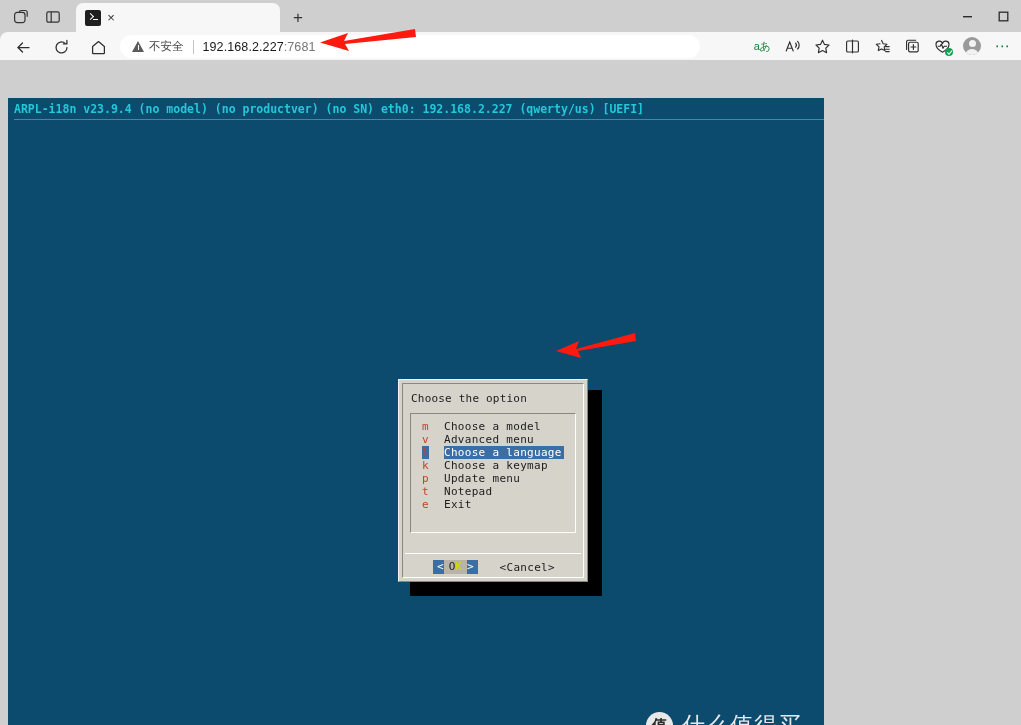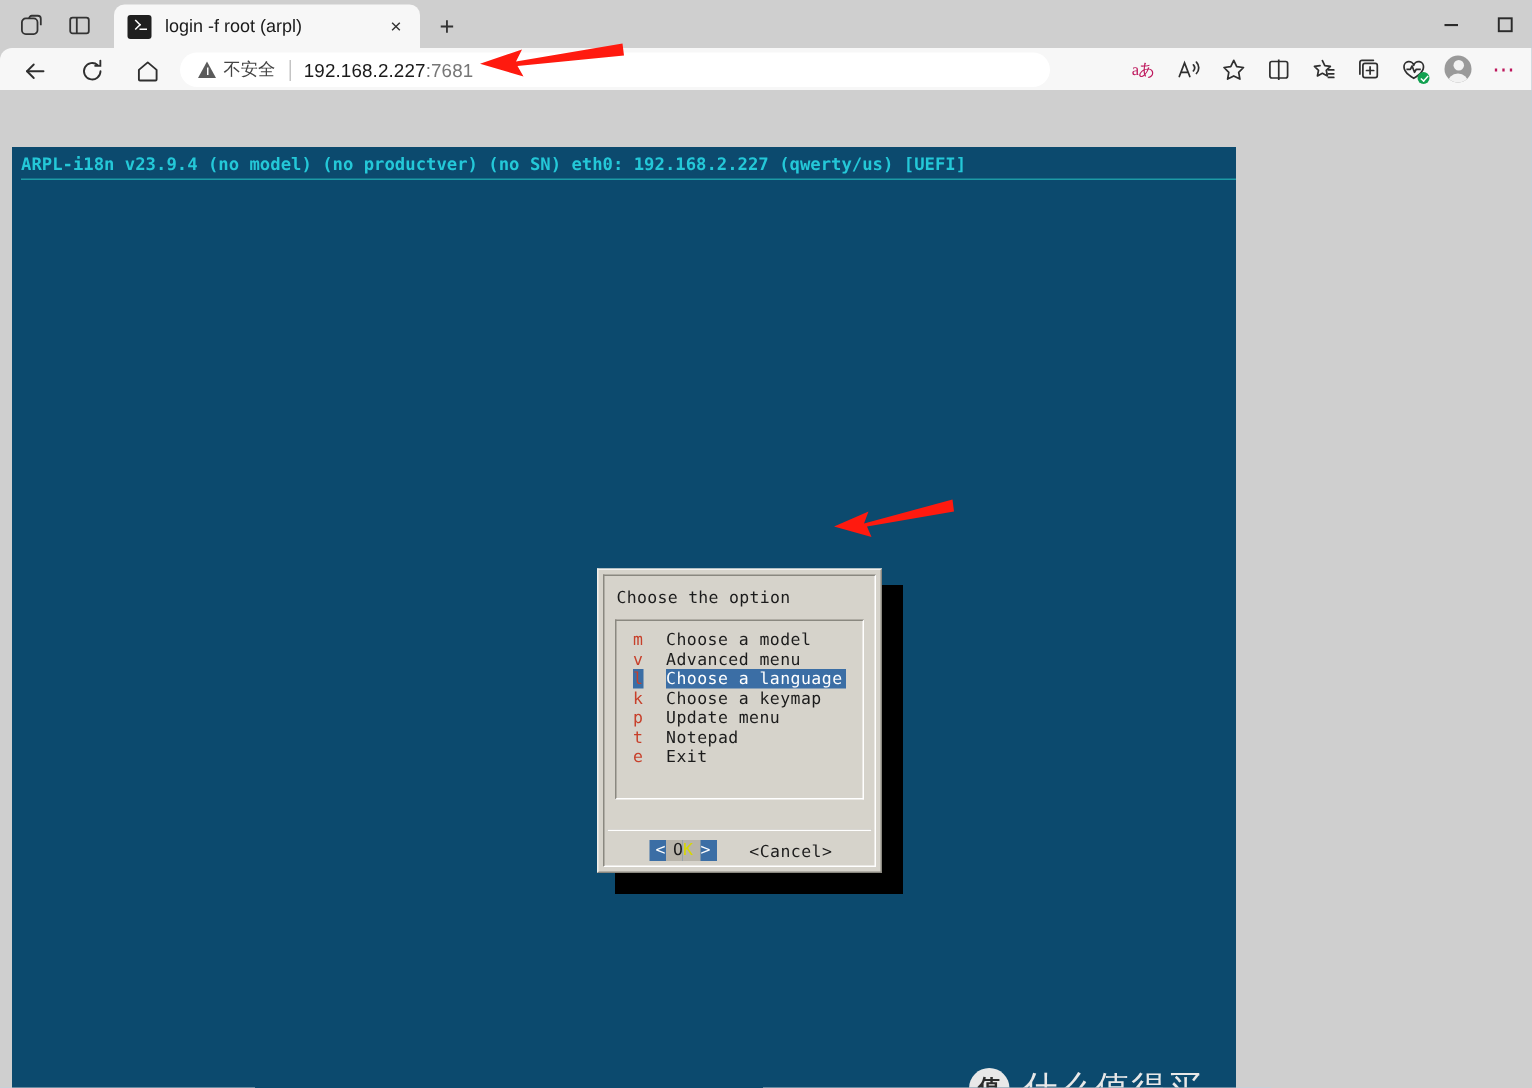--- a/index.html
+++ b/index.html
@@ -181,23 +181,22 @@
   .toolicons {
     position: absolute;
     right: 4px; top: 2px;
     height: 24px;
     display: flex;
     align-items: center;
   }
   .ti {
     width: 30px; height: 24px;
     display: flex; align-items: center; justify-content: center;
-    color: #be185d;
+    color: #15803d;
     position: relative;
-    font-family: Liberation Serif, serif;
   }
   .ti-text { font-size: 11px; letter-spacing: -0.5px; }
   .avatar-dot {
     width: 18px; height: 18px;
     border-radius: 50%;
     background: #9a9a9a;
     position: relative;
     overflow: hidden;
   }
   .avatar-dot::before {
@@ -432,21 +431,20 @@
 
     <div class="tb-icon tb-tabsearch">
       <svg width="16" height="16" viewBox="0 0 16 16" fill="none" stroke="#333" stroke-width="1.2">
         <rect x="1.8" y="2.8" width="12.4" height="10.4" rx="1.6"></rect>
         <line x1="6.2" y1="2.8" x2="6.2" y2="13.2"></line>
       </svg>
     </div>
 
     <div class="tab">
       <div class="tab-favicon"></div>
-      <div class="tab-title">login -f root (arpl)</div>
       <div class="tab-close">×</div>
     </div>
 
     <div class="newtab">+</div>
 
     <div class="wincontrols">
       <div class="wc">
         <svg width="11" height="11" viewBox="0 0 11 11">
             <rect x="1" y="5" width="9" height="1.4" fill="#2b2b2b"></rect>
           </svg>

